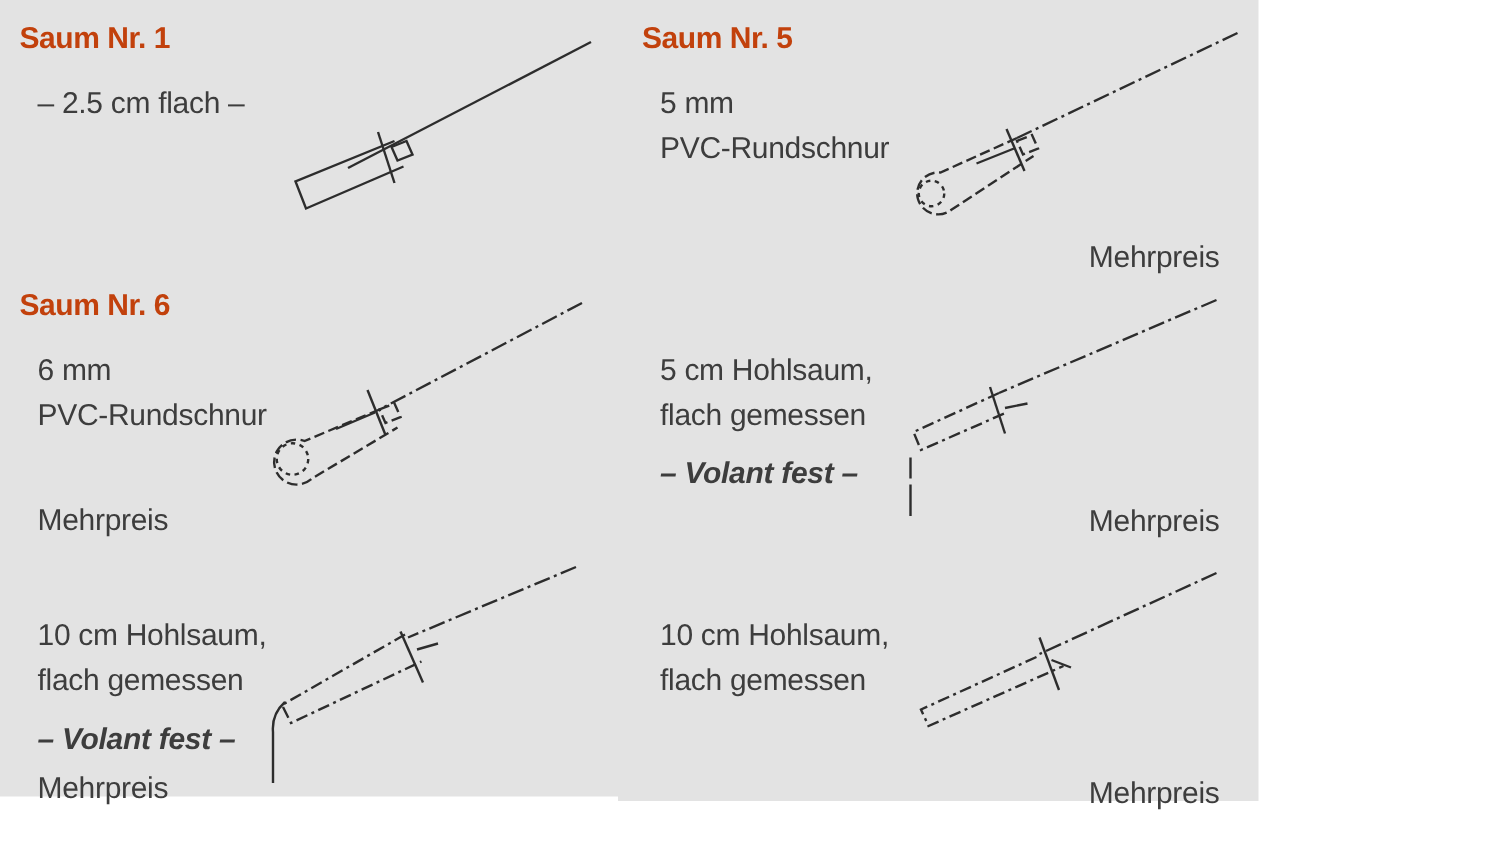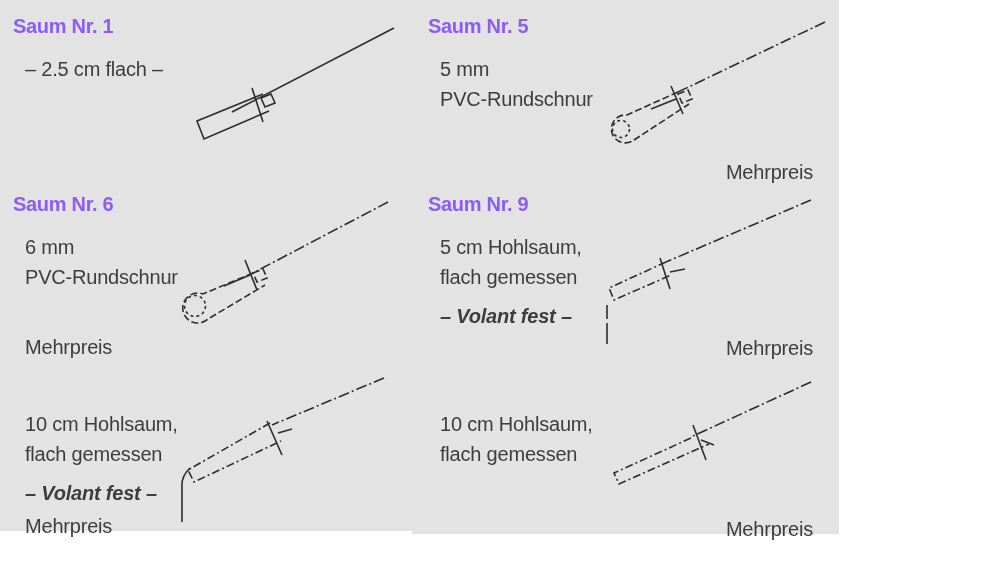--- a/index.html
+++ b/index.html
@@ -6,21 +6,21 @@
   body{
     width:994px;height:568px;position:relative;background:#ffffff;
     font-family:"Liberation Sans","DejaVu Sans",sans-serif;overflow:hidden;
   }
   .bg{position:absolute;background:#e3e3e3;}
   .bg-left{left:0;top:0;width:412px;height:531px;}
   .bg-right{left:412px;top:0;width:427px;height:534px;}
   .cell{position:absolute;}
   .cell h3{
     position:absolute;top:13px;margin:0;font-size:20px;line-height:26px;
-    font-weight:bold;color:#8b5cf6;letter-spacing:-0.3px;white-space:nowrap;
+    font-weight:bold;color:#c2410c;letter-spacing:-0.3px;white-space:nowrap;
   }
   .cell p{
     position:absolute;margin:12px;font-size:20px;line-height:26px;
     color:#3d3d3d;letter-spacing:-0.2px;white-space:nowrap;
   }
   .l1{top:44px;} .l2{top:74px;}
   .note{
     position:absolute;top:113px;margin:0;font-size:20px;font-weight:bold;
     color:#1f1f1f;letter-spacing:-0.3px;white-space:nowrap;font-style:italic;
   }
@@ -89,21 +89,20 @@
 </section>
 
 <section class="cell col-r" style="left:412px;top:178px;width:427px;height:177px">
   <svg class="diagram" width="427" height="177" viewBox="0 0 427 177" aria-hidden="true">
     <path class="dd" d="M399 22 L254 84"></path>
     <path class="dh" d="M254 84 L197 110 L202 122 L259 97"></path>
     <path d="M248 80 L258 111"></path>
     <path d="M258 94 L273 91"></path>
     <path d="M195 127 L195 141 M195 145 L195 166"></path>
   </svg>
-  <h3>Saum Nr. 9</h3>
   <p class="l1">5 cm Hohlsaum,</p>
   <p class="l2">flach gemessen</p>
   <p class="note">– Volant fest –</p>
   <p class="price" style="top:145px">Mehrpreis</p>
 </section>
 
 <section class="cell col-l" style="left:0;top:355px;width:412px;height:176px">
   <svg class="diagram" width="412" height="176" viewBox="0 0 412 176" aria-hidden="true">
     <path class="dd" d="M384 23 L272 70"></path>
     <path class="dh" d="M270 68 L188 115 L194 127 L281 86"></path>

